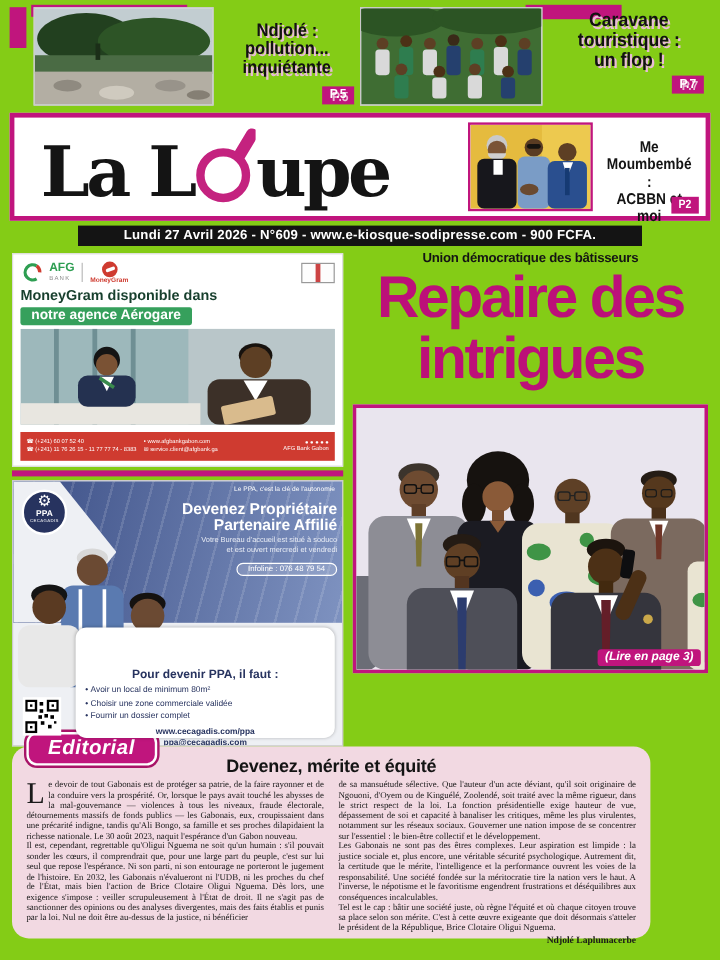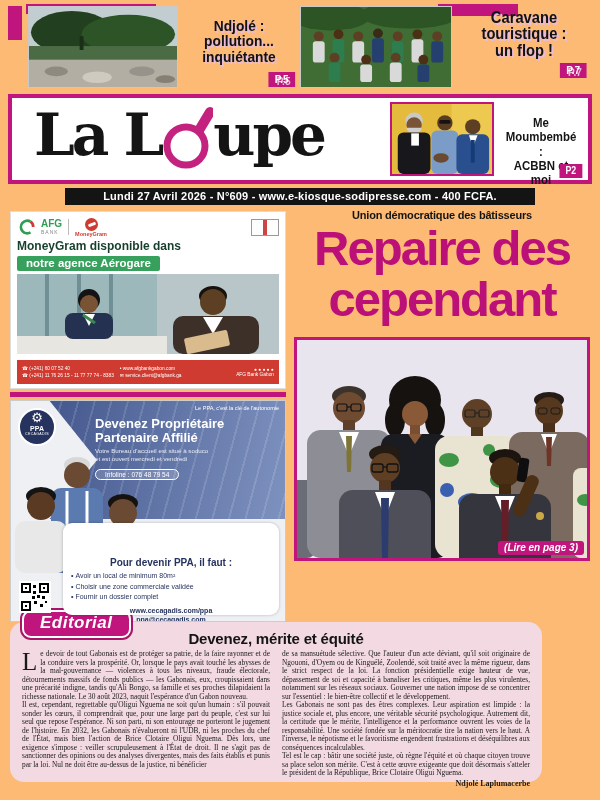--- a/index.html
+++ b/index.html
@@ -1,29 +1,29 @@
 <!DOCTYPE html>
 <html><head>
 <meta charset="utf-8">
 <style>
   html,body{margin:0;padding:0;background:#fff;}
-  #page{position:relative;width:600px;height:800px;background:#fdba74;overflow:hidden;
+  #page{position:relative;width:600px;height:800px;background:#84cc16;overflow:hidden;
         font-family:"Liberation Sans",sans-serif;color:#141414;}
   
   #teasers{position:absolute;top:4px;left:8px;width:584px;height:88px;}
   .accent{position:absolute;background:#c0157d;}
   .tz-photo{position:absolute;top:2px;height:82px;border:1px solid #c9c9c9;box-sizing:border-box;background:#dfe3e4;}
   .tz-head{position:absolute;text-align:center;font-weight:bold;color:#121212;line-height:1.02;
            text-shadow:2px 2px 0 #e9bcd7;}
   .badge{display:inline-block;background:#c0157d;color:#fff;font-weight:bold;font-size:11px;
          padding:1px 7px 2px;line-height:1.1;}
   
   #masthead{position:absolute;top:94px;left:8px;width:584px;height:90px;border:4px solid #c0157d;
             box-sizing:border-box;background:#fff;display:flex;align-items:center;}
-  #logo{display:flex;align-items:flex-start;margin-left:22px;font-family:"DejaVu Serif",serif;
+  #logo{display:flex;align-items:flex-end;margin-left:22px;font-family:"DejaVu Serif",serif;
         font-weight:bold;font-size:58px;letter-spacing:-3px;color:#141414;line-height:1;}
   #mh-right{position:absolute;right:4px;top:4px;display:flex;gap:4px;height:74px;}
   #mh-photo{width:104px;height:74px;border:2px solid #c0157d;box-sizing:border-box;}
   #mh-story{width:86px;text-align:center;font-weight:bold;font-size:13px;line-height:1.1;
             transform:scaleX(0.88);transform-origin:center;padding-top:14px;position:relative;}
   #mh-page{position:absolute;right:-4px;bottom:-2px;}
   
   #datebar{position:absolute;top:188px;left:65px;width:470px;height:17px;background:#141414;color:#fff;
            font-size:11px;font-weight:bold;text-align:center;line-height:17px;letter-spacing:0.2px;}
   
@@ -59,21 +59,21 @@
   #ppa-band:after{content:"";position:absolute;inset:0;
             background:repeating-linear-gradient(105deg,rgba(255,255,255,0.13) 0 2px,transparent 2px 16px);}
   #ppa-wedge{position:absolute;left:0;top:0;width:86px;height:118px;background:#eef0f4;
              clip-path:polygon(0 0,45% 0,100% 50%,45% 100%,0 100%);}
   #ppa-tagline{position:absolute;top:4px;right:6px;font-size:5.5px;color:#fff;z-index:3;}
   #ppa-logo{position:absolute;left:7px;top:7px;width:38px;height:38px;border-radius:50%;background:#27335f;
             border:2px solid #fff;color:#fff;text-align:center;z-index:4;box-sizing:border-box;}
   #ppa-logo .gear{font-size:13px;line-height:15px;display:block;}
   #ppa-logo .ltx{font-size:7px;font-weight:bold;display:block;line-height:7px;}
   #ppa-logo .lsub{font-size:3.6px;display:block;letter-spacing:0.3px;}
-  #ppa-title{position:absolute;left:84px;top:16px;width:186px;text-align:left;color:#fff;z-index:3;}
+  #ppa-title{position:absolute;left:84px;top:16px;width:186px;text-align:right;color:#fff;z-index:3;}
   .ppa-t{font-size:13px;font-weight:bold;line-height:1.08;}
   .ppa-s{font-size:6.2px;color:#e8ecf5;line-height:1.25;}
   #ppa-infoline{display:inline-block;margin-top:3px;border:1px solid #fff;border-radius:7px;
                 background:rgba(255,255,255,0.16);font-size:6.5px;color:#fff;padding:1px 9px;}
   #ppa-people{position:absolute;left:0;top:50px;width:150px;height:122px;z-index:2;}
   #ppa-panel{position:absolute;left:52px;right:6px;bottom:6px;height:92px;background:#fff;border-radius:9px;
              box-shadow:0 0 3px rgba(0,0,0,0.25);padding:6px 8px 4px;box-sizing:border-box;color:#27335f;z-index:3;}
   #ppa-panel .rt{font-size:10px;font-weight:bold;text-align:center;margin-bottom:3px;margin-top:28px;}
   .req{font-size:7px;line-height:1.5;}
   .req:before{content:"• ";font-weight:bold;}
@@ -202,21 +202,21 @@
       </svg>
       <div id="mh-story">
         <div>Me Moumbembé :</div>
         <div>ACBBN et moi</div>
         <span id="mh-page" class="badge" style="font-size:10px;">P2</span>
       </div>
     </div>
   </div>
 
   <div id="datebar">
-    <span>Lundi 27 Avril 2026  -  N°609  -  www.e-kiosque-sodipresse.com  -  400 FCFA.</span>
+    <span>Lundi 27 Avril 2026  -  N°609  -  www.e-kiosque-sodipresse.com  -  900 FCFA.</span>
   </div>
 
   <div id="main">
 
     <div id="left-col">
 
       <div id="ad-afg">
         <div class="afg-logos">
           <svg width="18" height="18" viewBox="0 0 20 20">
             <path d="M15 4 A7 7 0 1 0 15 16" fill="none" stroke="#2e9e52" stroke-width="3"></path>
@@ -328,21 +328,21 @@
           <rect x="19" y="21" width="3" height="3" fill="#000"></rect>
             <rect x="24" y="18" width="2" height="2" fill="#000"></rect>
         </svg>
       </div>
     </div>
 
     <div id="right-col">
       <div id="kicker">Union démocratique des bâtisseurs</div>
       <div id="headline">
         <div>Repaire des</div>
-        <div>cependant</div>
+        <div>intrigues</div>
       </div>
       <div id="lead-photo">
         <svg width="100%" height="100%" viewBox="0 0 290 218" preserveAspectRatio="none">
           <rect width="290" height="218" fill="#e9e5ee"></rect>
 
           <rect x="-12" y="140" width="30" height="78" rx="8" fill="#6b6d76"></rect>
 
           <ellipse cx="52" cy="56" rx="17" ry="10" fill="#3c342c"></ellipse>
           <circle cx="52" cy="68" r="16" fill="#6e4b31"></circle>
           <g stroke="#111" fill="none" stroke-width="1.2">

